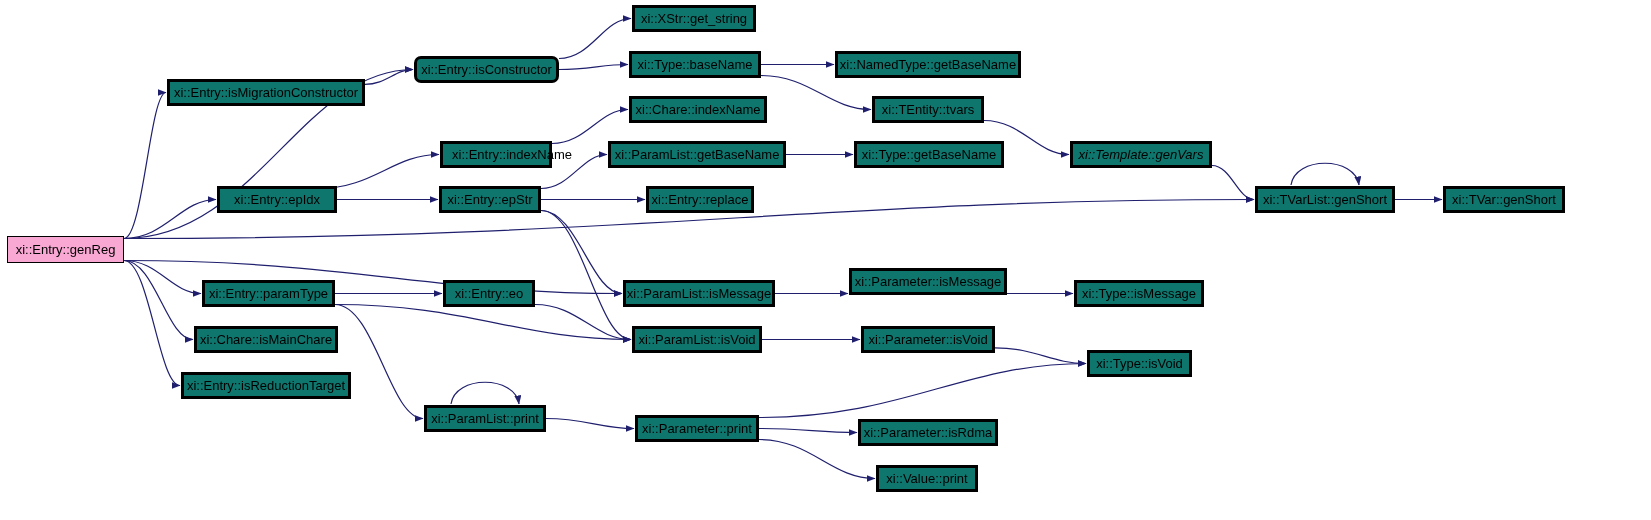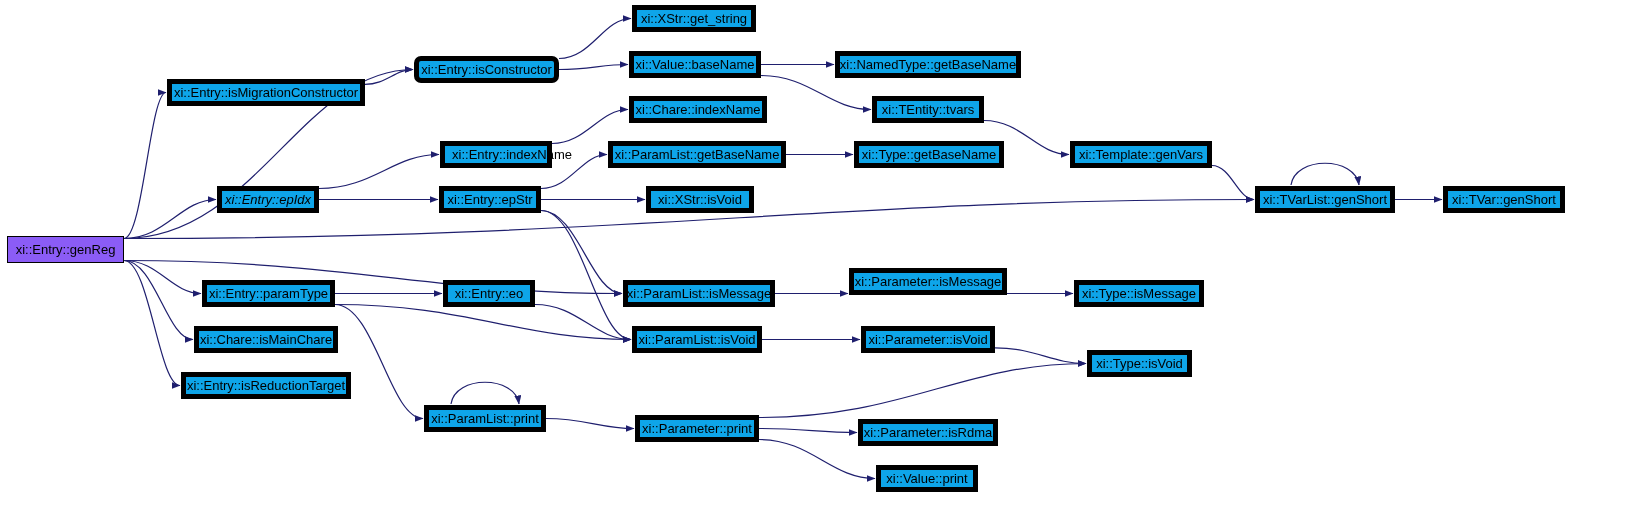--- a/index.html
+++ b/index.html
@@ -22,34 +22,34 @@
     position: absolute;
     left: 0;
     top: 0;
     width: 1651px;
     height: 520px;
     pointer-events: none;
   }
   .node {
     position: absolute;
     box-sizing: border-box;
-    border: 5px solid #000000;
-    background: #0ea5e9;
+    border: 3px solid #000000;
+    background: #0f766e;
     color: #000000;
     font-size: 13px;
     line-height: 1;
     display: flex;
     align-items: center;
     justify-content: center;
     white-space: nowrap;
     letter-spacing: 0px;
     height: 27px;
   }
   .node.current {
-    background: #8b5cf6;
+    background: #f9a8d4;
     border: 1px solid #000000;
     align-items: center;
   }
   .node-label {
     display: block;
     padding: 0 6px;
   }
 </style>
 </head>
 <body>
@@ -111,51 +111,51 @@
       <div class="node" style="left: 167px; top: 79px; width: 198px;">
         <span class="node-label">xi::Entry::isMigrationConstructor</span>
       </div>
       <div class="node" style="left: 414px; top: 56px; width: 145px; border-radius: 7px;">
         <span class="node-label">xi::Entry::isConstructor</span>
       </div>
       <div class="node" style="left: 632px; top: 5px; width: 124px;">
         <span class="node-label">xi::XStr::get_string</span>
       </div>
       <div class="node" style="left: 629px; top: 51px; width: 132px;">
-        <span class="node-label">xi::Value::baseName</span>
+        <span class="node-label">xi::Type::baseName</span>
       </div>
       <div class="node" style="left: 835px; top: 51px; width: 186px;">
         <span class="node-label">xi::NamedType::getBaseName</span>
       </div>
       <div class="node" style="left: 872px; top: 96px; width: 112px; justify-content: center;">
         <span class="node-label">xi::TEntity::tvars</span>
       </div>
       <div class="node" style="left: 629px; top: 96px; width: 138px;">
         <span class="node-label">xi::Chare::indexName</span>
       </div>
       <div class="node" style="left: 440px; top: 141px; width: 112px; padding-left: 32px;">
         <span class="node-label">xi::Entry::indexName</span>
       </div>
       <div class="node" style="left: 608px; top: 141px; width: 178px;">
         <span class="node-label">xi::ParamList::getBaseName</span>
       </div>
       <div class="node" style="left: 854px; top: 141px; width: 150px;">
         <span class="node-label">xi::Type::getBaseName</span>
       </div>
-      <div class="node" style="left: 1070px; top: 141px; width: 142px;">
+      <div class="node" style="left: 1070px; top: 141px; width: 142px; font-style: italic;">
         <span class="node-label">xi::Template::genVars</span>
       </div>
-      <div class="node" style="left: 217px; top: 186px; width: 102px; font-style: italic;">
+      <div class="node" style="left: 217px; top: 186px; width: 120px;">
         <span class="node-label">xi::Entry::epIdx</span>
       </div>
       <div class="node" style="left: 439px; top: 186px; width: 102px;">
         <span class="node-label">xi::Entry::epStr</span>
       </div>
       <div class="node" style="left: 646px; top: 186px; width: 108px;">
-        <span class="node-label">xi::XStr::isVoid</span>
+        <span class="node-label">xi::Entry::replace</span>
       </div>
       <div class="node" style="left: 1255px; top: 186px; width: 140px;">
         <span class="node-label">xi::TVarList::genShort</span>
       </div>
       <div class="node" style="left: 1443px; top: 186px; width: 122px;">
         <span class="node-label">xi::TVar::genShort</span>
       </div>
       <div class="node" style="left: 202px; top: 280px; width: 133px;">
         <span class="node-label">xi::Entry::paramType</span>
       </div>

